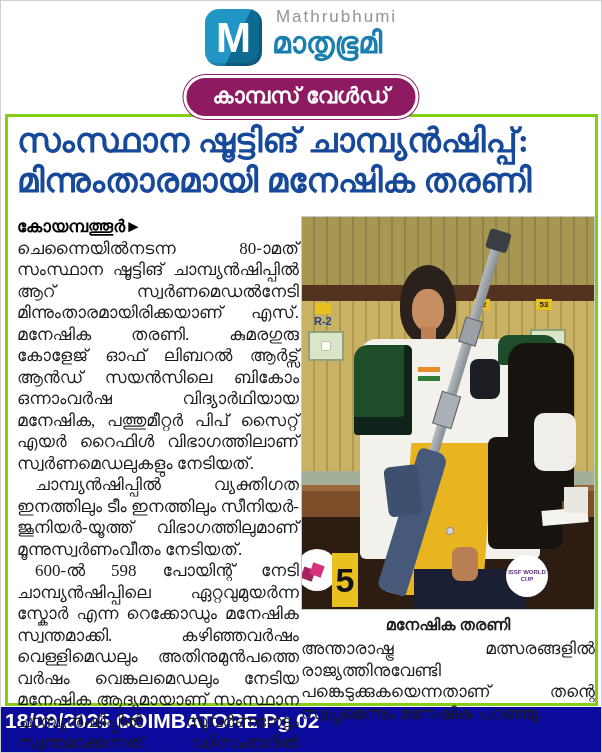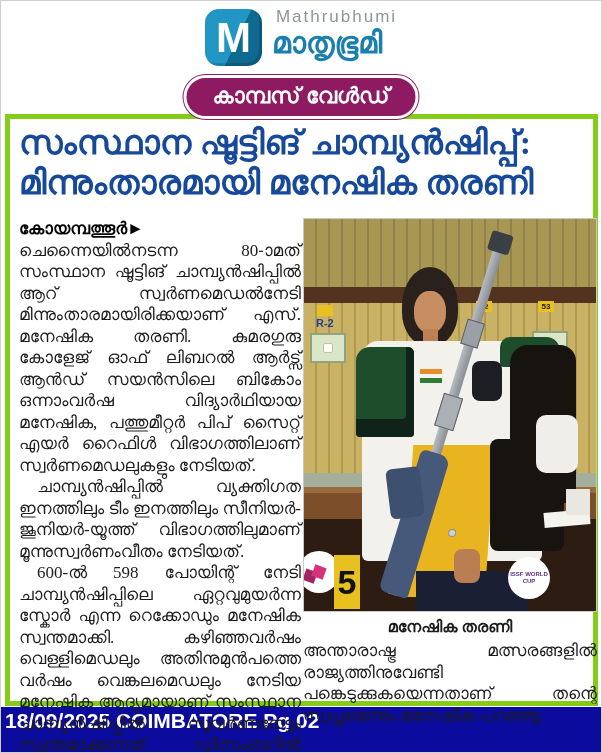--- a/index.html
+++ b/index.html
@@ -30,21 +30,21 @@
   .badge {
     position:absolute; top:74px; left:50%; transform:translateX(-50%);
     z-index:3; background:#8e1b62; color:#ffffff;
     border:3px solid #ffffff; border-radius:22px;
     padding:5px 26px 7px; font-weight:bold; font-size:22px;
     white-space:nowrap; box-shadow:0 0 0 1px #8e1b62;
   }
   
   .article-box {
     position:absolute; left:4px; top:113px; width:593px; height:592px;
-    border:5px solid #84cc16; background:#ffffff; z-index:1;
+    border:3px solid #84cc16; background:#ffffff; z-index:1;
   }
   .headline { position:absolute; left:9px; top:4px; width:575px;
     color:#17499b; font-weight:bold; font-size:34px; line-height:40px;
     letter-spacing:0; }
   .col-left { position:absolute; left:9px; top:99px; width:282px; }
   .col-left p, .col-right p {
     font-size:17px; line-height:21.5px; color:#1c1c1c; text-align:justify;
   }
   .col-left p + p { text-indent:18px; }
   .dateline { font-weight:bold; color:#000; }

